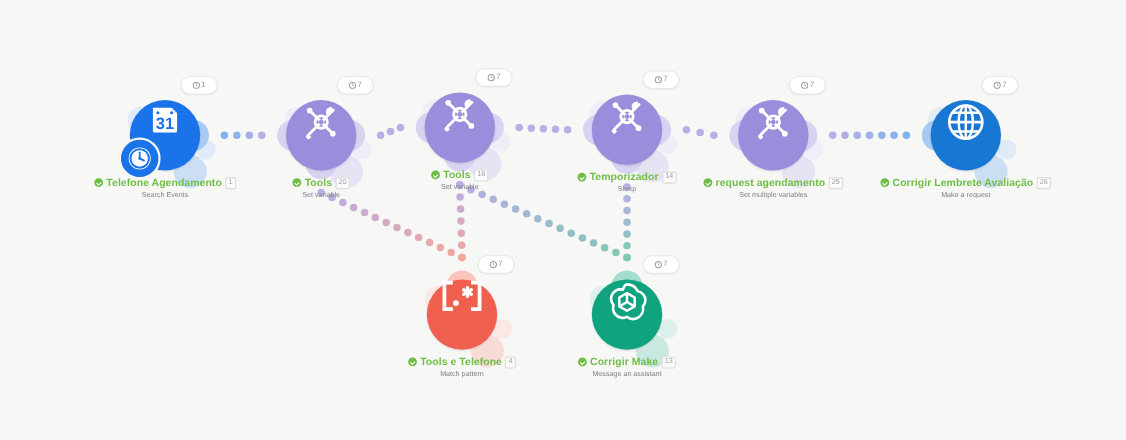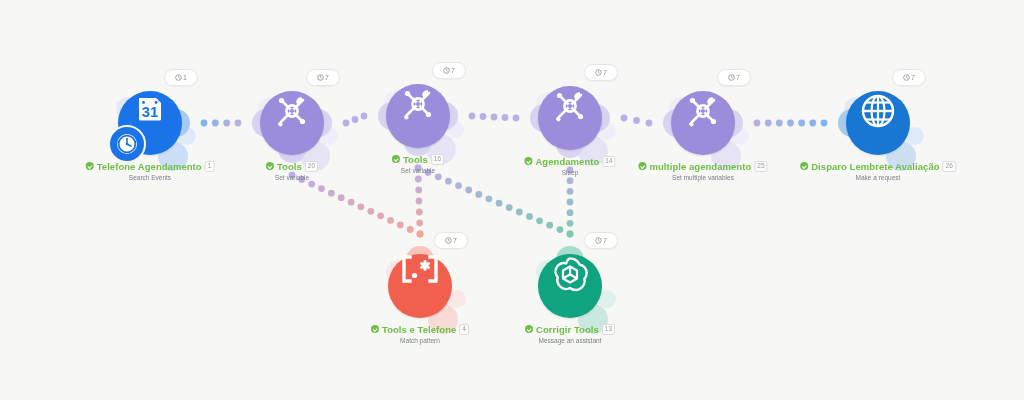--- a/index.html
+++ b/index.html
@@ -414,21 +414,21 @@
           <svg class="icon-svg" width="7" height="7" viewBox="0 0 10 10">
             <circle cx="5" cy="5" r="4" fill="none" stroke="#9aa0a6" stroke-width="1.4"></circle>
             <line x1="5" y1="5" x2="5" y2="2.6" stroke="#9aa0a6" stroke-width="1.2"></line>
             <line x1="5" y1="5" x2="6.8" y2="6" stroke="#9aa0a6" stroke-width="1.2"></line>
           </svg>
           <span class="tb-num">7</span>
         </div>
         <div class="label">
           <div class="label-row">
             <span class="check"></span>
-            <span class="title">Agendamento</span>
+            <span class="title">Temporizador</span>
             <span class="idbadge">14</span>
           </div>
           <div class="subtitle">Sleep</div>
         </div>
       </div>
       <div class="node" style="left: 703px; top: 123px;">
         <div class="ghost ghost-a" style="background:#d9d3f2"></div>
         <div class="ghost ghost-b" style="background:#e9e6f7"></div>
         <div class="ghost ghost-c" style="background:#e9e6f7"></div>
         <div class="port port-in" style="background:#d9d3f2"></div>
@@ -453,21 +453,21 @@
           <svg class="icon-svg" width="7" height="7" viewBox="0 0 10 10">
             <circle cx="5" cy="5" r="4" fill="none" stroke="#9aa0a6" stroke-width="1.4"></circle>
             <line x1="5" y1="5" x2="5" y2="2.6" stroke="#9aa0a6" stroke-width="1.2"></line>
             <line x1="5" y1="5" x2="6.8" y2="6" stroke="#9aa0a6" stroke-width="1.2"></line>
           </svg>
           <span class="tb-num">7</span>
         </div>
         <div class="label">
           <div class="label-row">
             <span class="check"></span>
-            <span class="title">multiple agendamento</span>
+            <span class="title">request agendamento</span>
             <span class="idbadge">25</span>
           </div>
           <div class="subtitle">Set multiple variables</div>
         </div>
       </div>
       <div class="node" style="left: 878px; top: 123px;">
         <div class="ghost ghost-a" style="background:#a7cbee"></div>
         <div class="ghost ghost-b" style="background:#cce1f5"></div>
         <div class="ghost ghost-c" style="background:#cce1f5"></div>
         <div class="port port-in" style="background:#a7cbee"></div>
@@ -485,21 +485,21 @@
           <svg class="icon-svg" width="7" height="7" viewBox="0 0 10 10">
             <circle cx="5" cy="5" r="4" fill="none" stroke="#9aa0a6" stroke-width="1.4"></circle>
             <line x1="5" y1="5" x2="5" y2="2.6" stroke="#9aa0a6" stroke-width="1.2"></line>
             <line x1="5" y1="5" x2="6.8" y2="6" stroke="#9aa0a6" stroke-width="1.2"></line>
           </svg>
           <span class="tb-num">7</span>
         </div>
         <div class="label">
           <div class="label-row">
             <span class="check"></span>
-            <span class="title">Disparo Lembrete Avaliação</span>
+            <span class="title">Corrigir Lembrete Avaliação</span>
             <span class="idbadge">26</span>
           </div>
           <div class="subtitle">Make a request</div>
         </div>
       </div>
       <div class="node" style="left: 420px; top: 286px;">
         <div class="ghost ghost-a" style="background:#fac3bc"></div>
         <div class="ghost ghost-b" style="background:#fcdcd8"></div>
         <div class="ghost ghost-c" style="background:#fcdcd8"></div>
         <div class="port-top" style="background:#fac3bc"></div>
@@ -550,20 +550,20 @@
           <svg class="icon-svg" width="7" height="7" viewBox="0 0 10 10">
             <circle cx="5" cy="5" r="4" fill="none" stroke="#9aa0a6" stroke-width="1.4"></circle>
             <line x1="5" y1="5" x2="5" y2="2.6" stroke="#9aa0a6" stroke-width="1.2"></line>
             <line x1="5" y1="5" x2="6.8" y2="6" stroke="#9aa0a6" stroke-width="1.2"></line>
           </svg>
           <span class="tb-num">7</span>
         </div>
         <div class="label">
           <div class="label-row">
             <span class="check"></span>
-            <span class="title">Corrigir Tools</span>
+            <span class="title">Corrigir Make</span>
             <span class="idbadge">13</span>
           </div>
           <div class="subtitle">Message an assistant</div>
         </div>
       </div>
     </div>
 </div>
 
 </body></html>

